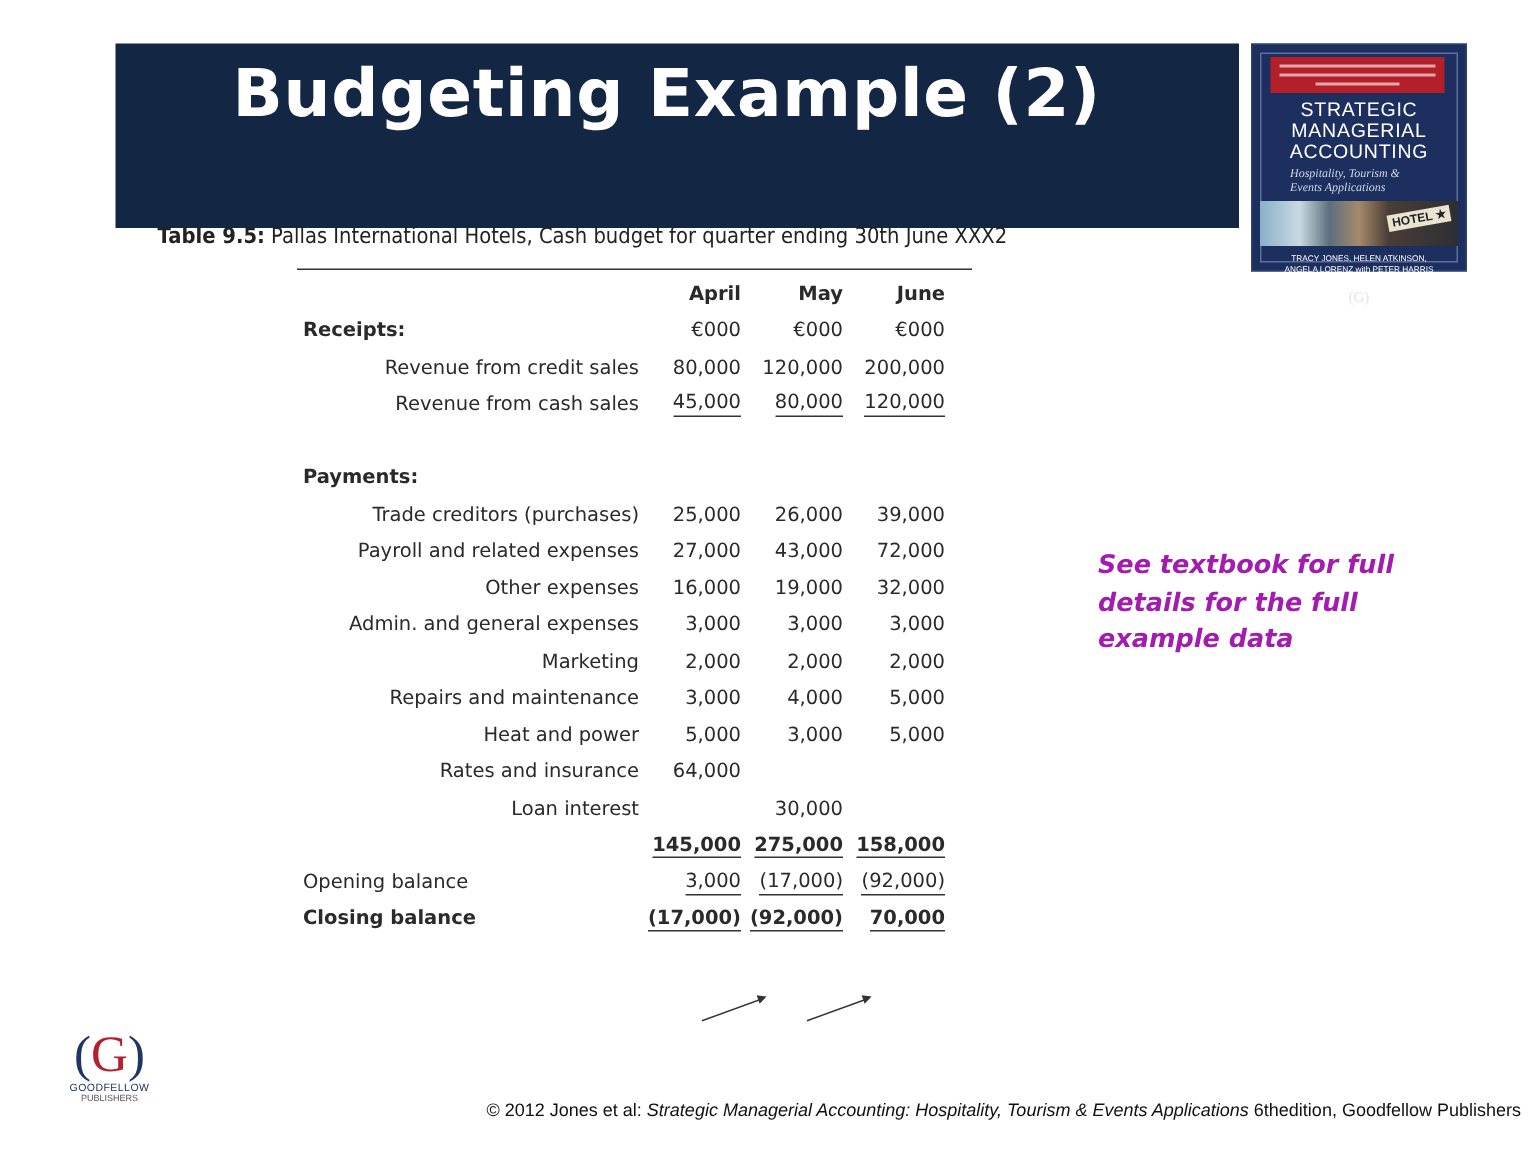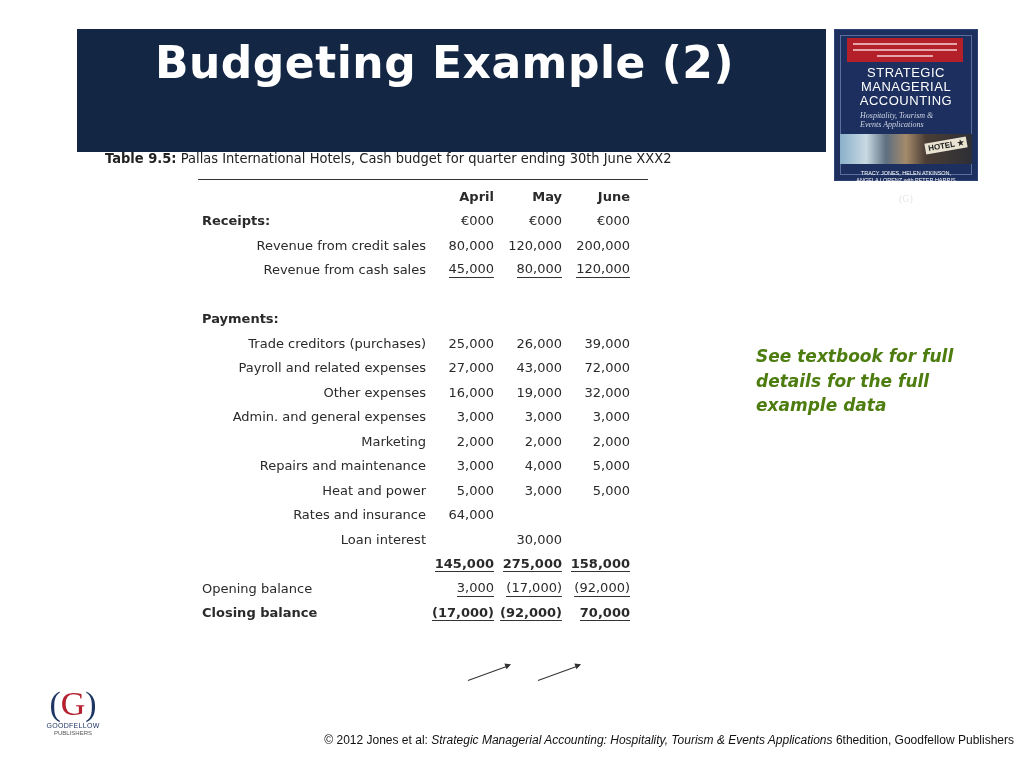--- a/index.html
+++ b/index.html
@@ -23,21 +23,21 @@
   table.budget td { height:24.5px; padding:0; white-space:nowrap; vertical-align:middle; }
   td.lbl { width:228px; }
   td.lbl.sub { padding-left:14px; width:214px;text-align:right; }
   td.lbl.head { font-weight:bold; padding-left:4px; width:224px; }
   td.num { width:68px; text-align:right; padding-right:1px; }
   .num span { display:inline-block; }
   .u span { border-bottom:1px solid #333; padding-bottom:1px; }
   .tot span { font-weight:bold; border-bottom:1px solid #333; padding-bottom:0px; }
   .hdr { font-weight:bold;margin-top:44px; }
   .spacer td { height:24px; }
-  .note { position:absolute; left:732px; top:344px; width:240px; color:#4d7c0f; font-family:"DejaVu Sans", sans-serif; font-style:italic; font-weight:bold; font-size:17px; line-height:24.5px;margin-left:24px; }
+  .note { position:absolute; left:732px; top:365px; width:240px; color:#a21caf; font-family:"DejaVu Sans", sans-serif; font-style:italic; font-weight:bold; font-size:17px; line-height:24.5px; }
   .arrow { position:absolute; height:1px; background:#333; transform-origin:left center; }
   .arrow::after { content:""; position:absolute; right:-2px; top:-3px; border-left:6px solid #333; border-top:3.5px solid transparent; border-bottom:3.5px solid transparent; }
   .logo { position:absolute; left:40px; top:686px; width:66px; height:60px; text-align:center; }
   .logo-g { font-family:"Liberation Serif", serif; font-size:34px; line-height:36px; color:#1f3564; }
   .logo-g .g { color:#b5202e; }
   .logo-name { font-size:7px; line-height:8px; color:#1f3564; letter-spacing:0.3px; }
   .logo-sub { font-size:6px; line-height:7px; color:#555; }
   .footer { position:absolute; right:10px; top:733px; font-size:12px; color:#111; white-space:nowrap; }
   .footer i { font-style:italic; }
 </style>

